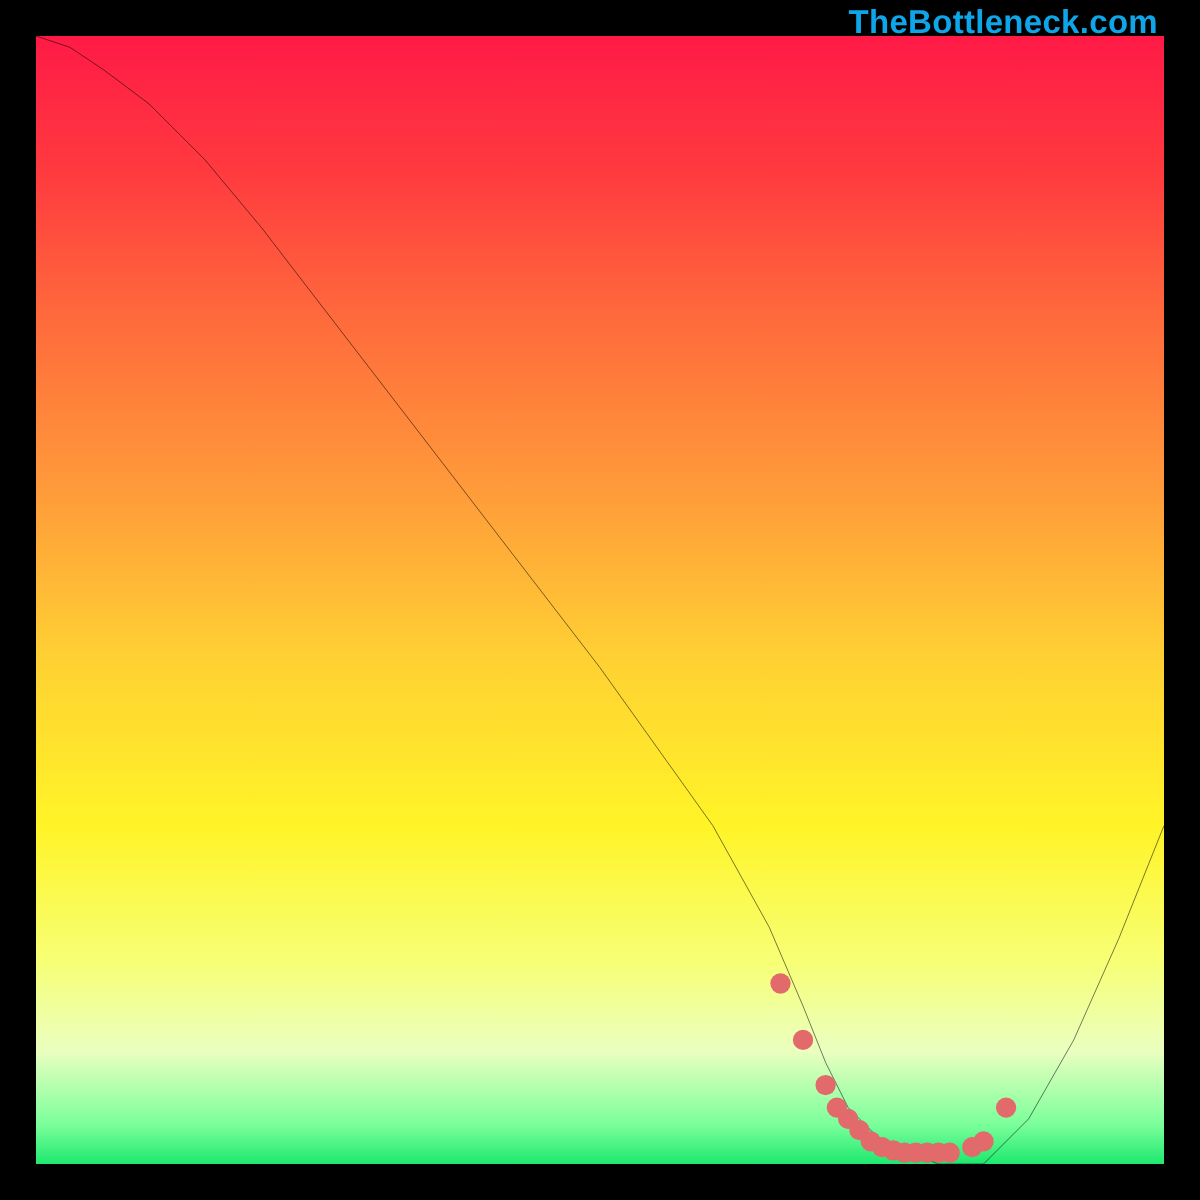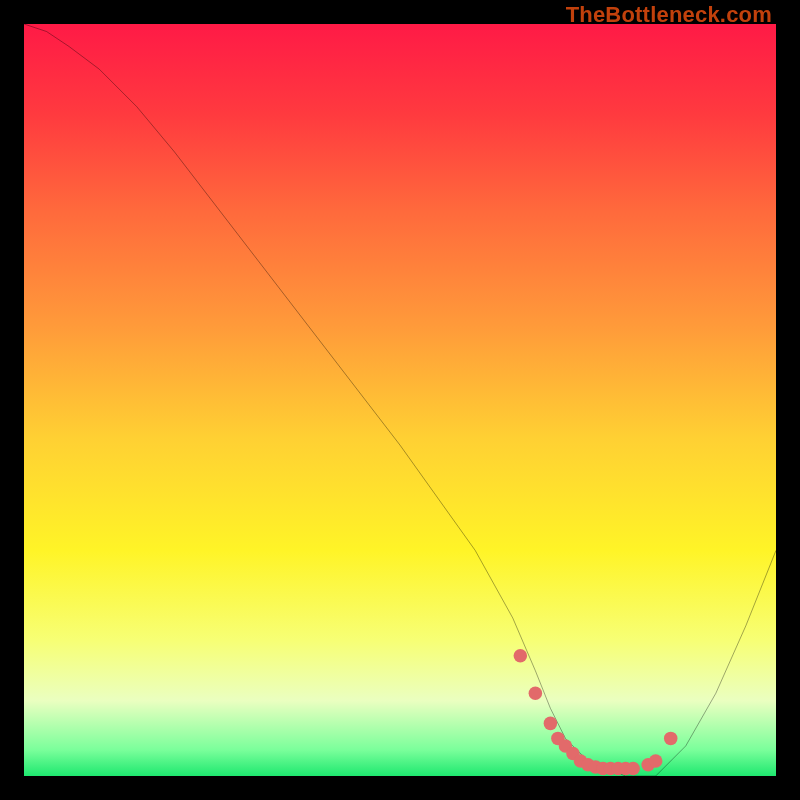--- a/index.html
+++ b/index.html
@@ -23,21 +23,21 @@
     position: absolute;
     left: 0;
     top: 0;
     width: 752px;
     height: 752px;
   }
   .watermark {
     position: absolute;
     top: 2px;
     right: 28px;
-    color: #c2410c;
+    color: #0ea5e9;
     font-size: 22px;
     font-weight: 600;
     letter-spacing: 0.2px;
   }
 </style>
 </head>
 <body>
 
 <div class="watermark">TheBottleneck.com</div>
 

